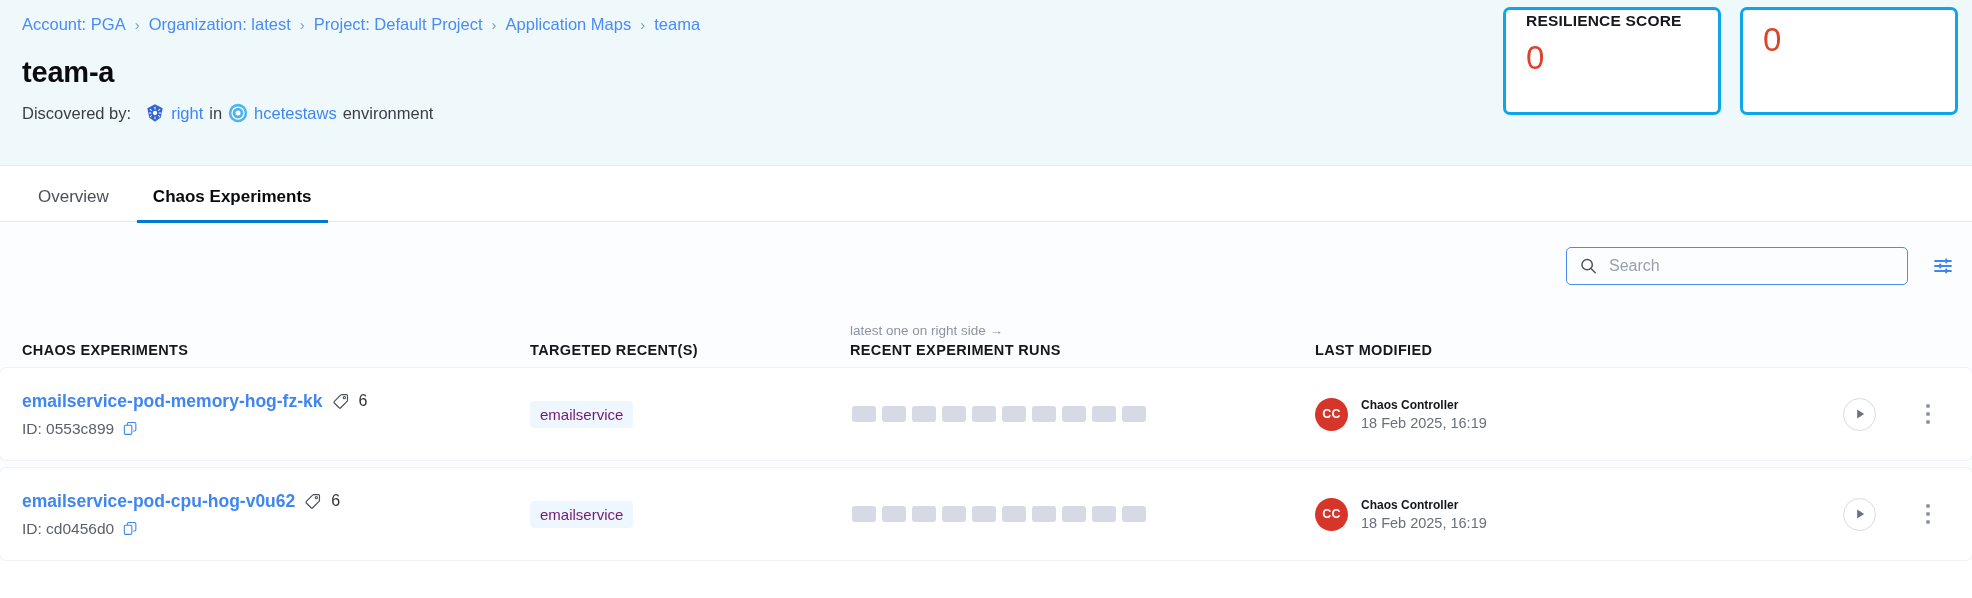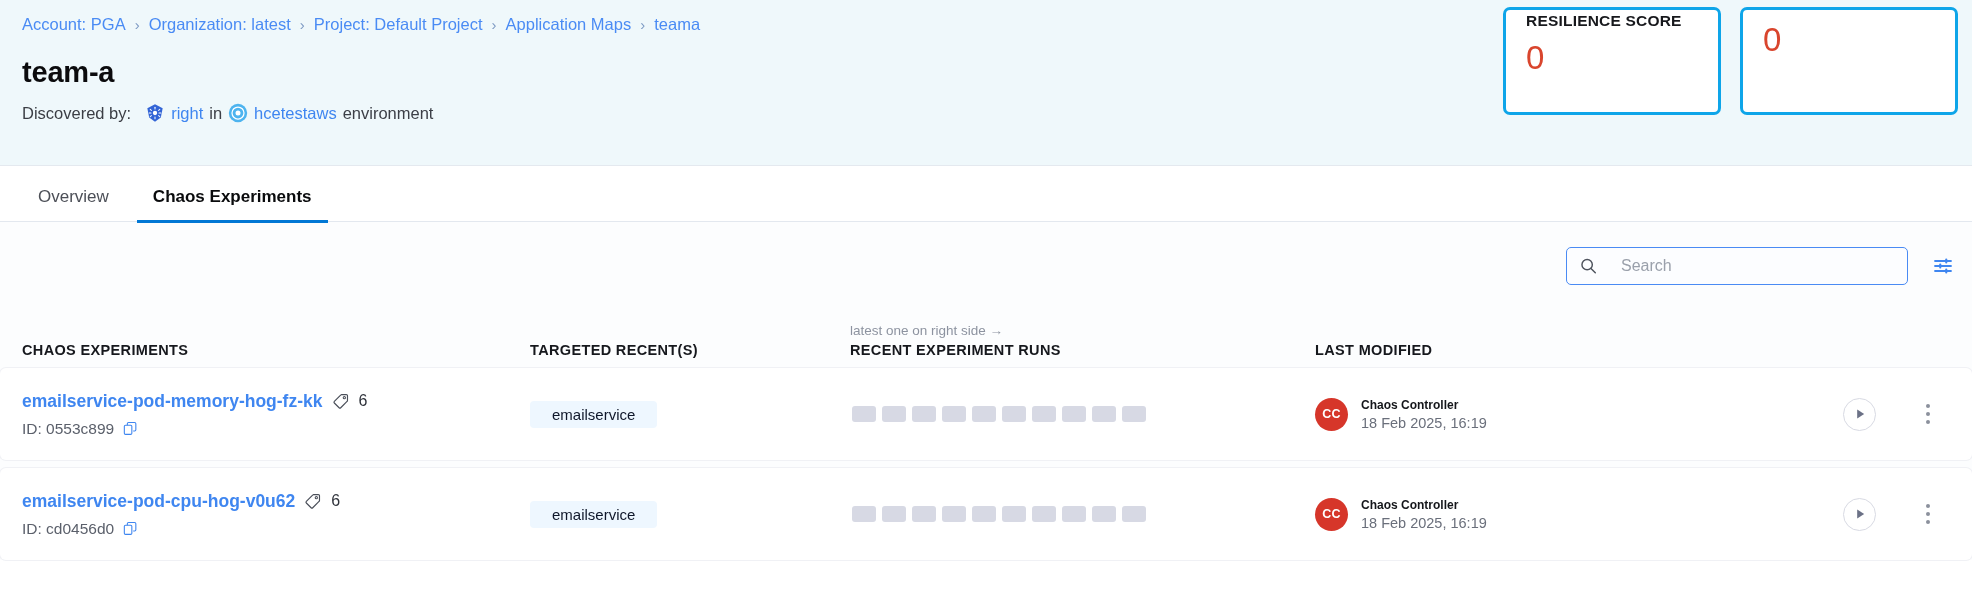--- a/index.html
+++ b/index.html
@@ -135,21 +135,21 @@
     position: relative;
     width: 342px;
     height: 38px;
   }
   .search-input {
     width: 100%;
     height: 100%;
     border: 1px solid #4a8bf4;
     border-radius: 5px;
     background: #fcfdff;
-    padding: 0 12px 0 54px;
+    padding: 0 12px 0 42px;
     font-size: 16px;
     color: #6d28d9;
     font-family: "Liberation Sans", sans-serif;
     outline: none;
   }
   .search-input::placeholder { color: #9aa0ab; }
   .search-icon {
     position: absolute;
     left: 14px; top: 50%;
     transform: translateY(-50%);
@@ -213,24 +213,24 @@
   .exp-id-line {
     display: flex; align-items: center; gap: 9px;
     margin-top: 8px;
   }
   .exp-id { font-size: 15.5px; color: #5b606b; }
   .copy-icon { width: 15px; height: 15px; cursor: pointer; display: inline-block; }
 
   .service-badge {
     display: inline-block;
     background: #eef7ff;
-    color: #0f172a;
+    color: #701a75;
     font-size: 15px;
     border-radius: 4px;
-    padding: 5px 22px;
+    padding: 5px 10px;
   }
 
   .runs-bars { display: flex; gap: 6px; padding-left: 2px; }
   .run-bar {
     width: 24px; height: 16px;
     border-radius: 3px;
     background: #d7d9e4;
   }
 
   .mod-cell { display: flex; align-items: center; gap: 13px; }

